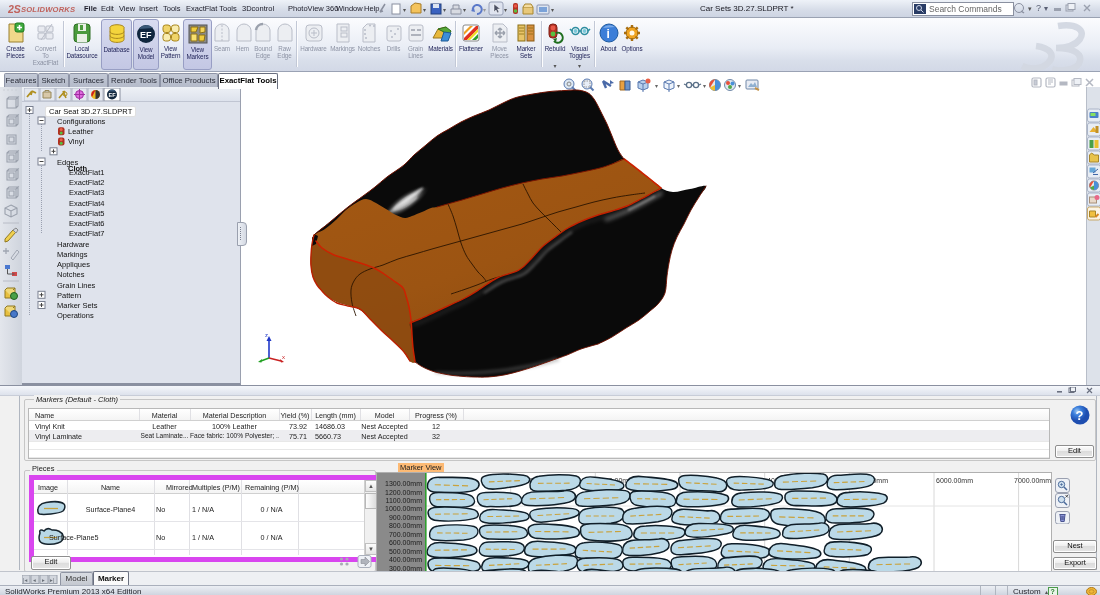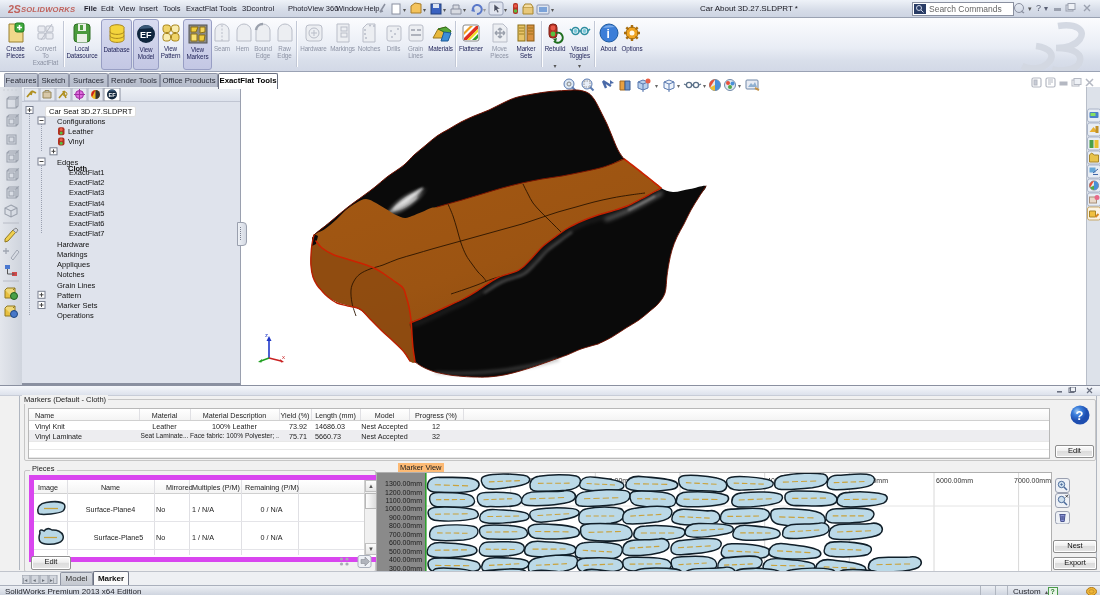--- a/index.html
+++ b/index.html
@@ -81,21 +81,21 @@
       <rect x="136" y="2" width="5" height="11" rx="2" fill="#b43224"></rect>
       <circle cx="138.5" cy="5" r="1.8" fill="#e85848"></circle>
       <circle cx="138.5" cy="10" r="1.8" fill="#58c040"></circle>
       <path d="M146 6 h10 v7 h-10 z" fill="#e8c87a" stroke="#a8862e"></path>
       <path d="M146 6 l2-3 h6 l2 3" fill="#f4dca0" stroke="#a8862e"></path>
       <rect x="160" y="4" width="12" height="9" rx="1" fill="#dce4f0" stroke="#8a94b0"></rect>
       <rect x="162" y="6" width="8" height="5" fill="#7ba2d8"></rect>
       <text x="174" y="11" font-size="6" fill="#555">▾</text>
     </g>
   </svg>
-  <span class="menu" style="left:700px;color:#16161e;font-size:8px;">Car About 3D.27.SLDPRT *</span>
+  <span class="menu" style="left:700px;color:#16161e;font-size:8px;">Car Sets 3D.27.SLDPRT *</span>
 
   <div class="abs" style="left:912px;top:1.5px;width:100px;height:12px;background:#fff;border:1px solid #8a90a0;">
     <div class="abs" style="left:1px;top:1px;width:12px;height:10px;background:#2a3d66;"></div>
     <svg class="abs" style="left:2px;top:1px;" width="10" height="10">
         <circle cx="4" cy="4" r="2.5" fill="none" stroke="#cdd5e8" stroke-width="1"></circle>
         <path d="M6 6 l2.5 2.5" stroke="#cdd5e8"></path>
       </svg>
     <span class="abs" style="left:16px;top:1px;font-size:8.5px;color:#666;">Search Commands</span>
   </div>
   <svg class="abs" style="left:1014px;top:2px;" width="82" height="12" viewBox="0 0 82 12">
@@ -644,21 +644,21 @@
 <div class="abs" id="bptitle">
   <svg class="abs" style="left:1057px;top:1px;" width="40" height="8" viewBox="0 0 40 8">
     <rect x="0" y="4" width="5" height="1.6" fill="#6a7080"></rect>
     <rect x="12" y="1" width="5" height="4.5" fill="none" stroke="#6a7080"></rect>
       <rect x="13.5" y="0" width="5" height="4.5" fill="#eef1f6" stroke="#6a7080"></rect>
     <path d="M30 1 l5 5 m0-5 l-5 5" stroke="#6a7080" stroke-width="1.2"></path>
   </svg>
 </div>
 
 <div class="gbox" style="left:24px;top:399px;width:1070px;height:60px;"></div>
-<div class="glabel" style="left:22px;top:395px;">Markers (Default - Cloth)</div>
+<div class="glabel" style="left:34px;top:395px;font-style:italic;">Markers (Default - Cloth)</div>
 <div class="abs" style="left:28px;top:408px;width:1020px;height:49px;background:#fff;border:1px solid #b8b8b8;font-size:7.2px;color:#222;white-space:nowrap;">
   <div class="abs" style="left:0;top:0;width:100%;height:11px;border-bottom:1px solid #d0d0d0;background:linear-gradient(#fff,#f4f4f4);"></div>
   <div class="abs" style="left:0;top:21px;width:100%;height:11px;background:#ededf0;"></div>
   <div class="abs" style="left:0;top:32px;width:100%;height:1px;background:#e8e8e8;"></div>
   <div class="abs" style="left:0;top:40px;width:100%;height:1px;background:#e8e8e8;"></div>
   <div class="abs" style="left:0;top:48px;width:100%;height:1px;background:#e8e8e8;"></div>
   <svg class="abs" style="left:0;top:0;" width="1018" height="47">
       <g stroke="#e0e0e4">
         <path d="M110.5 0 v11 M161.5 0 v11 M250.5 0 v11 M282.5 0 v11 M331.5 0 v11 M380.5 0 v11 M434.5 0 v11"></path>
       </g>
@@ -718,21 +718,21 @@
     <path d="M16 19 h28" stroke="#c8a23c" stroke-width="2.5"></path>
   </svg>
   <div class="abs" style="left:33px;top:25px;width:87px;text-align:center;">Surface-Plane4</div>
   <div class="abs" style="left:122px;top:25px;">No</div>
   <div class="abs" style="left:158px;top:25px;">1 / N/A</div>
   <div class="abs" style="left:211px;top:25px;width:53px;text-align:center;">0 / N/A</div>
   <svg class="abs" style="left:2px;top:47px;" width="30" height="20" viewBox="0 0 60 40">
     <path d="M8 12 C6 6 10 4 16 8 C20 3 26 2 32 6 C42 5 52 10 54 17 C56 24 52 30 44 32 C32 36 14 35 9 30 C5 26 6 18 8 12Z" fill="#b9d8e6" stroke="#16242e" stroke-width="3"></path>
     <path d="M16 21 h26" stroke="#c8a23c" stroke-width="2.5"></path>
   </svg>
-  <div class="abs" style="left:41px;top:53px;width:87px;text-align:center;">Surface-Plane5</div>
+  <div class="abs" style="left:15px;top:53px;width:87px;">Surface-Plane5</div>
   <div class="abs" style="left:122px;top:53px;">No</div>
   <div class="abs" style="left:158px;top:53px;">1 / N/A</div>
   <div class="abs" style="left:211px;top:53px;width:53px;text-align:center;">0 / N/A</div>
 
   <div class="abs" style="right:0;top:0;width:12px;height:75px;background:#f0f0f0;border-left:1px solid #d0d0d0;">
     <div style="position:absolute;top:0;width:12px;height:12px;background:linear-gradient(#fdfdfd,#e4e4e4);border:1px solid #c0c0c0;box-sizing:border-box;font-size:6px;text-align:center;line-height:10px;color:#555;">▲</div>
     <div style="position:absolute;top:13px;width:12px;height:16px;background:linear-gradient(90deg,#fdfdfd,#dcdcdc);border:1px solid #b8b8b8;box-sizing:border-box;"></div>
     <div style="position:absolute;bottom:0;width:12px;height:12px;background:linear-gradient(#fdfdfd,#e4e4e4);border:1px solid #c0c0c0;box-sizing:border-box;font-size:6px;text-align:center;line-height:10px;color:#555;">▼</div>
   </div>
 </div>

